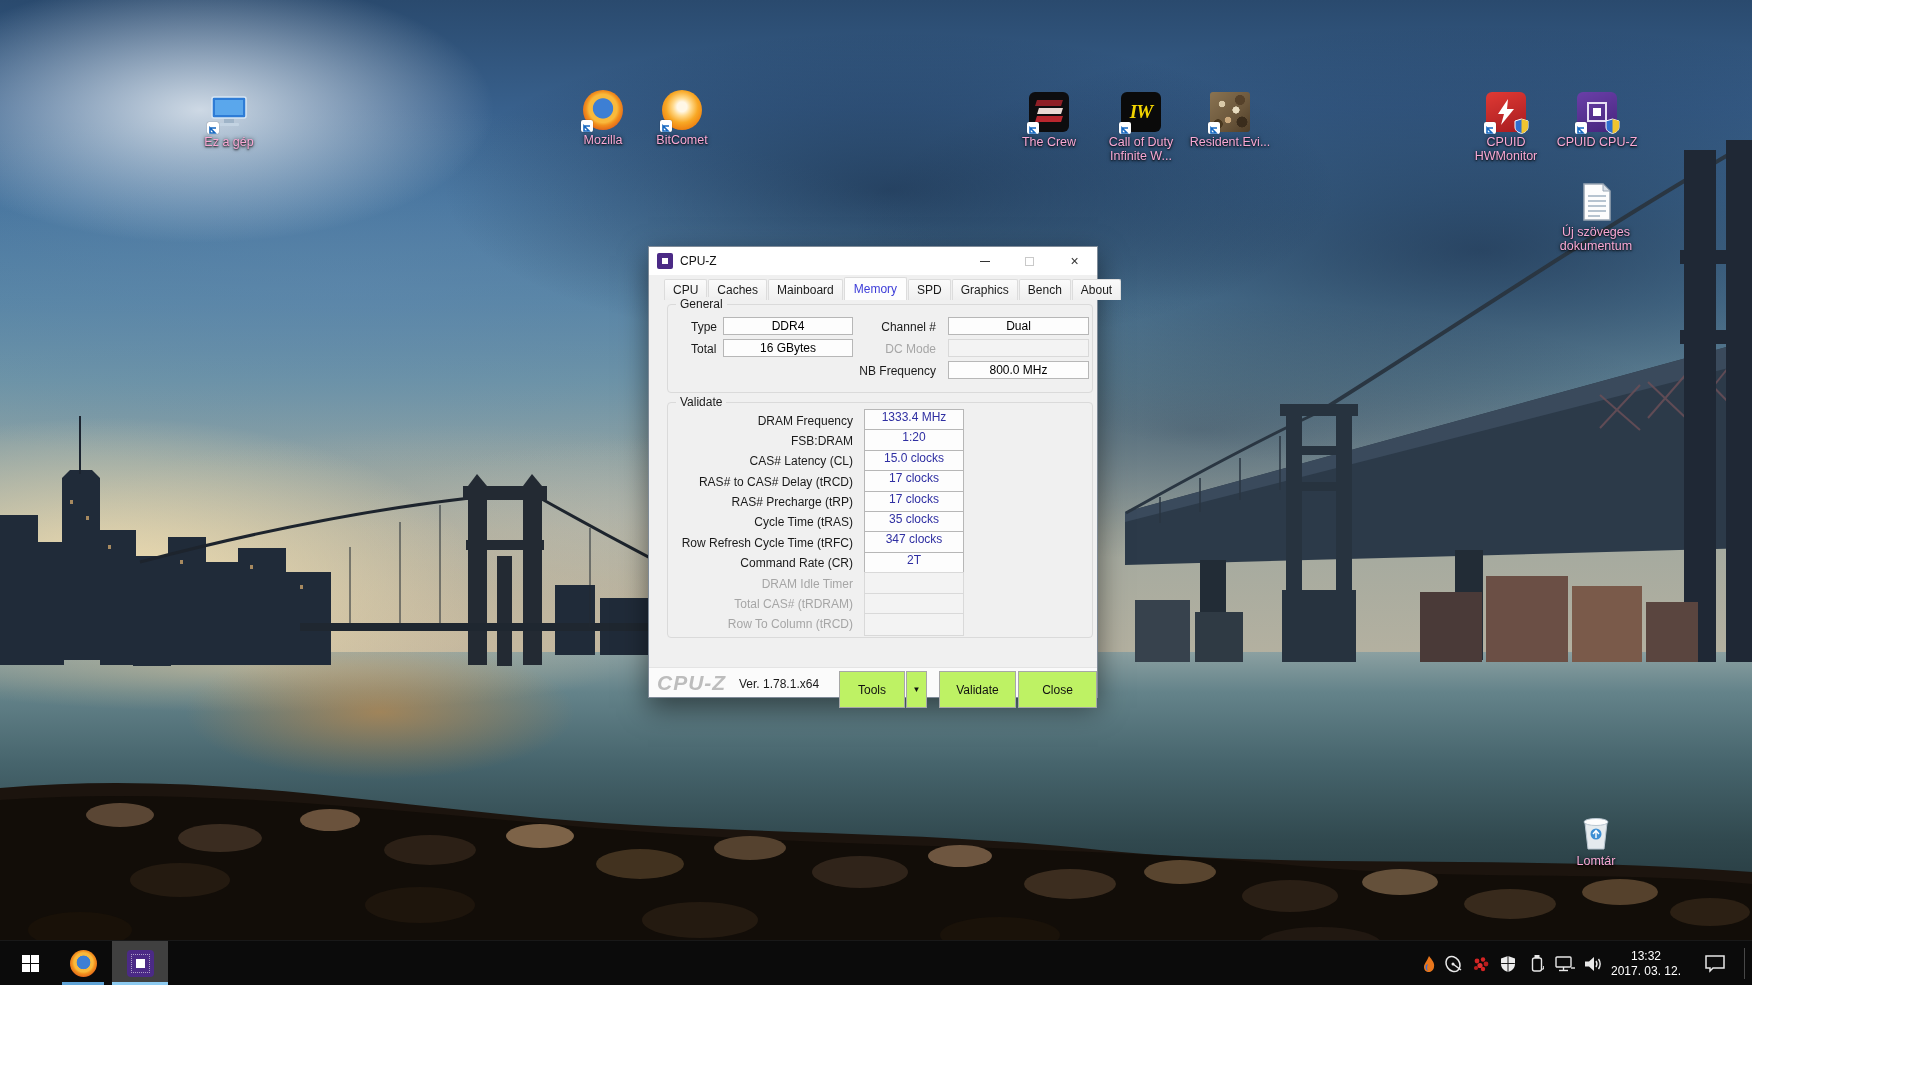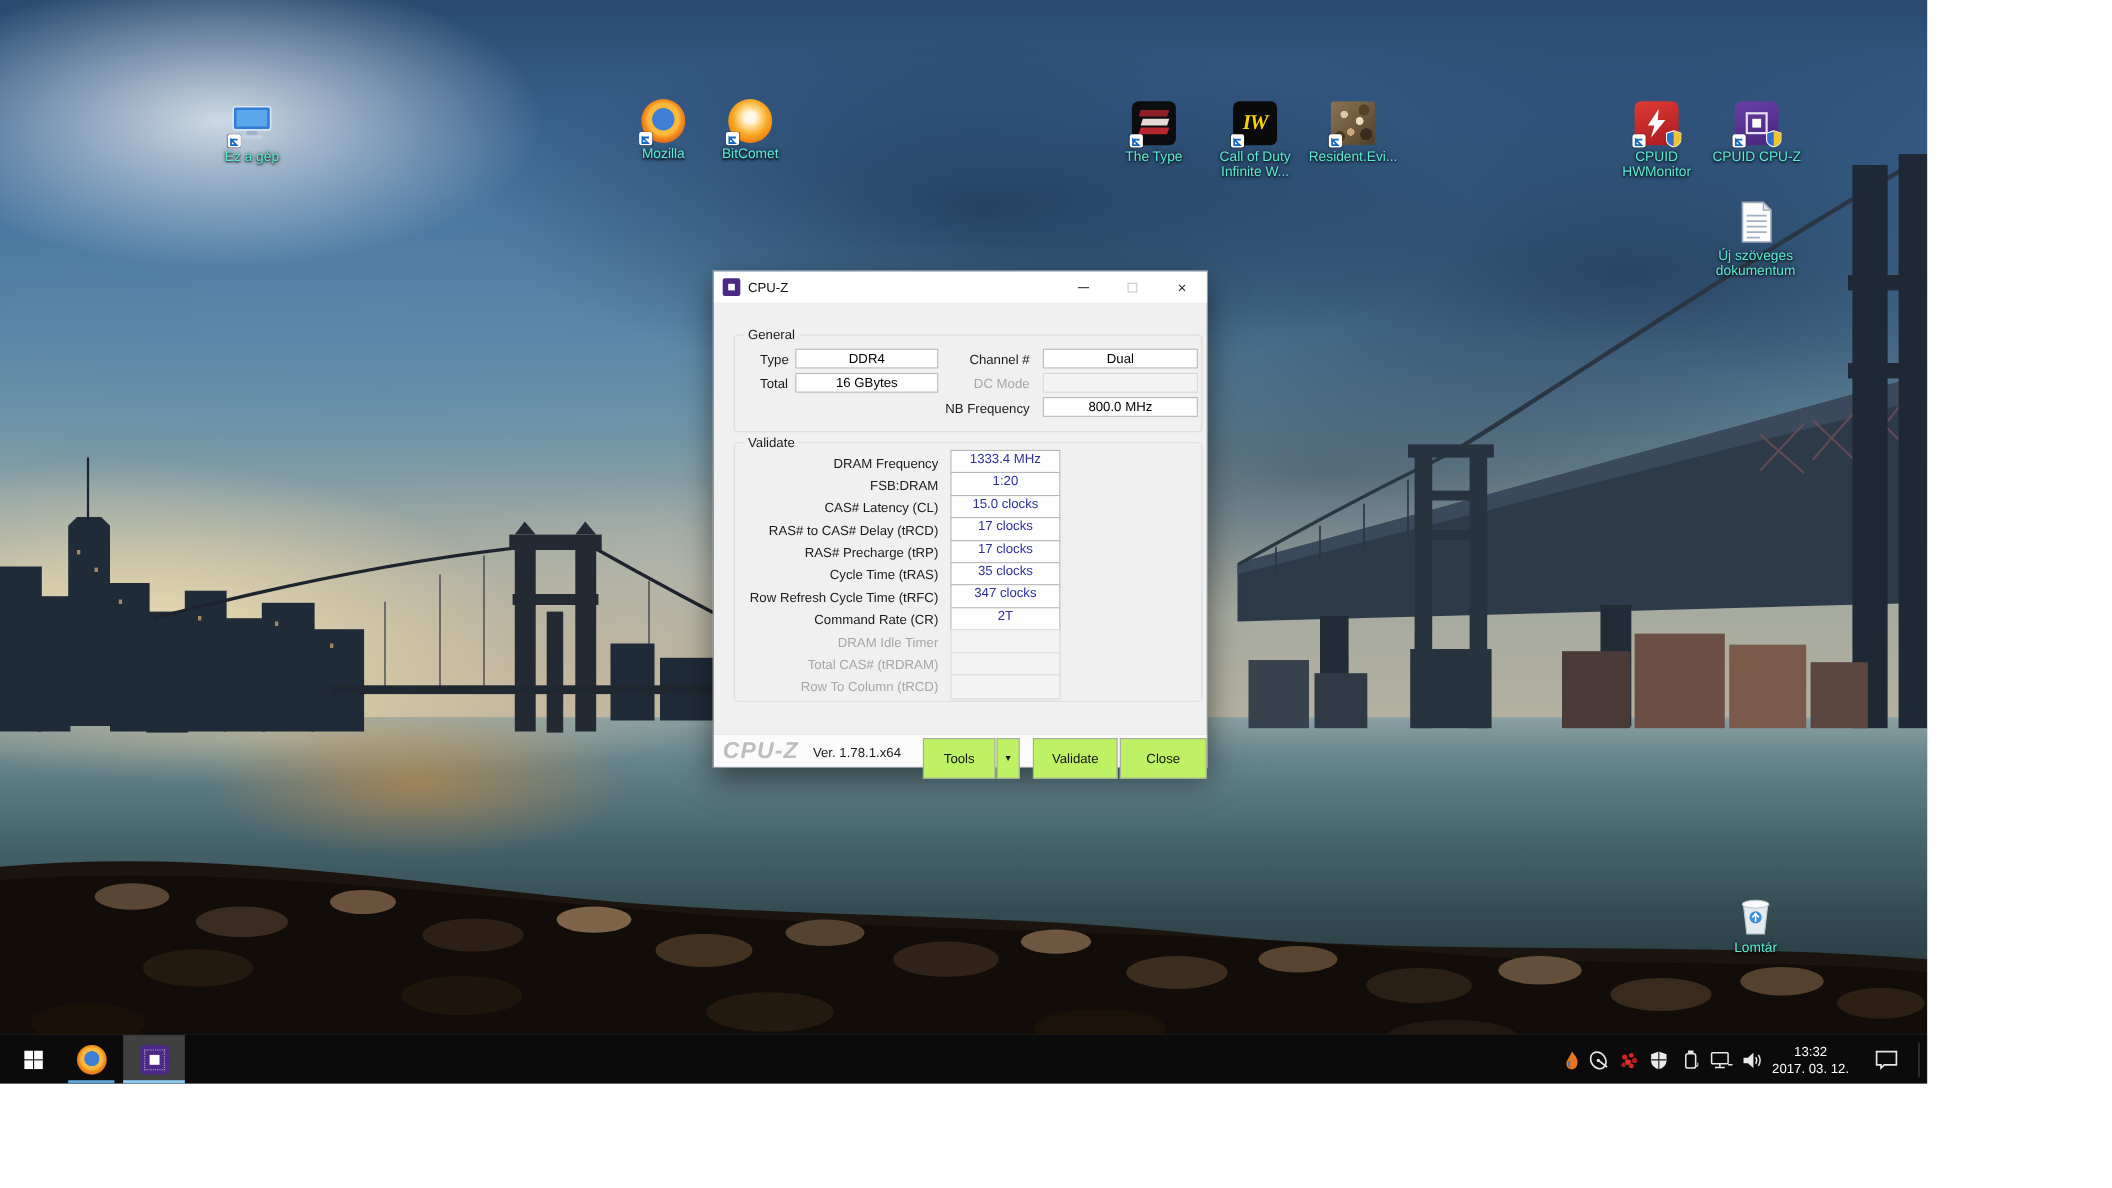--- a/index.html
+++ b/index.html
@@ -26,21 +26,21 @@
     background:
       radial-gradient(ellipse 260px 90px at 380px 60px, rgba(216,140,58,.55), rgba(216,140,58,0) 75%),
       radial-gradient(ellipse 500px 60px at 250px 15px, rgba(222,196,150,.5), rgba(222,196,150,0) 75%),
       linear-gradient(180deg, #8ba0a1 0%, #64838a 16%, #46646c 45%, #31494f 75%, #263a40 100%);
   }
   .scenery { position:absolute; left:0; top:0; }
 
   
   .dicon { position:absolute; width:92px; display:flex; flex-direction:column; align-items:center; gap:3px; cursor:default; }
   .dicon .art { position:relative; width:40px; height:40px; }
-  .dicon .lbl { color:#5eead4; font-size:12.5px; line-height:14px; text-align:center;
+  .dicon .lbl { color:#f9a8d4; font-size:12.5px; line-height:14px; text-align:center;
                 text-shadow:0 1px 2px rgba(0,0,0,.95), 0 0 4px rgba(0,0,0,.7); }
   .shortcut { position:absolute; left:-2px; bottom:-2px; width:12px; height:12px; background:#fff;
               border-radius:2px; box-shadow:0 0 1px rgba(0,0,0,.6); }
   .sq { border-radius:6px; width:40px; height:40px; }
 
   
   .win { position:absolute; left:648px; top:246px; width:450px; height:452px; background:#f0f0f0;
          border:1px solid #7f8b98; box-shadow:0 10px 26px rgba(0,0,0,.5); font-size:12px; color:#1a1a1a; }
   .titlebar { position:absolute; left:0; top:0; width:100%; height:28px; background:#ffffff; display:flex; align-items:center; }
   .title-ico { width:16px; height:16px; margin-left:8px; border-radius:2px; background:#4b2a86; position:relative; }
@@ -269,21 +269,21 @@
     <div class="art">
       <div class="sq" style="background:#0d0d0f;position:relative;overflow:hidden;">
         <div style="position:absolute;left:7px;top:8px;width:26px;height:6px;background:#8e1f26;transform:skewX(-18deg);"></div>
         <div style="position:absolute;left:9px;top:16px;width:24px;height:6px;background:#e9d9d4;transform:skewX(-18deg);"></div>
         <div style="position:absolute;left:7px;top:24px;width:26px;height:6px;background:#b8262e;transform:skewX(-18deg);"></div>
       </div>
       <span class="shortcut"><svg width="12" height="12">
             <path d="M3 9 L3 4 L8 9 Z M3 4 L9 4" stroke="#1567c0" stroke-width="1.6" fill="none"></path>
           </svg></span>
     </div>
-    <span class="lbl">The Type</span>
+    <span class="lbl">The Crew</span>
   </div>
 
   <div class="dicon" style="left:1095px; top:92px;">
     <div class="art">
       <div class="sq" style="background:#0a0a0a;display:flex;align-items:center;justify-content:center;font-family:Liberation Serif, serif;">
         <span style="color:#f2d400;font-weight:bold;font-size:19px;letter-spacing:-1px;font-style:italic;">IW</span>
       </div>
       <span class="shortcut"><svg width="12" height="12">
             <path d="M3 9 L3 4 L8 9 Z M3 4 L9 4" stroke="#1567c0" stroke-width="1.6" fill="none"></path>
           </svg></span>
@@ -382,20 +382,30 @@
           </div>
         <div class="capbtn">
             <span class="max-g"></span>
           </div>
         <div class="capbtn">
             <span class="cls-g">×</span>
           </div>
       </div>
     </div>
 
+    <div class="tabs">
+      <div class="tab">CPU</div>
+      <div class="tab">Caches</div>
+      <div class="tab">Mainboard</div>
+      <div class="tab active">Memory</div>
+      <div class="tab">SPD</div>
+      <div class="tab">Graphics</div>
+      <div class="tab">Bench</div>
+      <div class="tab">About</div>
+    </div>
 
     <div class="group" style="left:18px; top:57px; width:426px; height:89px;">
       <span class="legend">General</span>
       <span class="flabel" style="left:23px; top:15px;">Type</span>
       <div class="field" style="left:55px; top:12px; width:130px;">DDR4</div>
       <span class="flabel" style="left:23px; top:37px;">Total</span>
       <div class="field" style="left:55px; top:34px; width:130px;">16 GBytes</div>
       <span class="flabel" style="left:180px; top:15px; width:88px; text-align:right;">Channel #</span>
       <div class="field" style="left:280px; top:12px; width:141px;">Dual</div>
       <span class="flabel dis" style="left:180px; top:37px; width:88px; text-align:right;">DC Mode</span>

